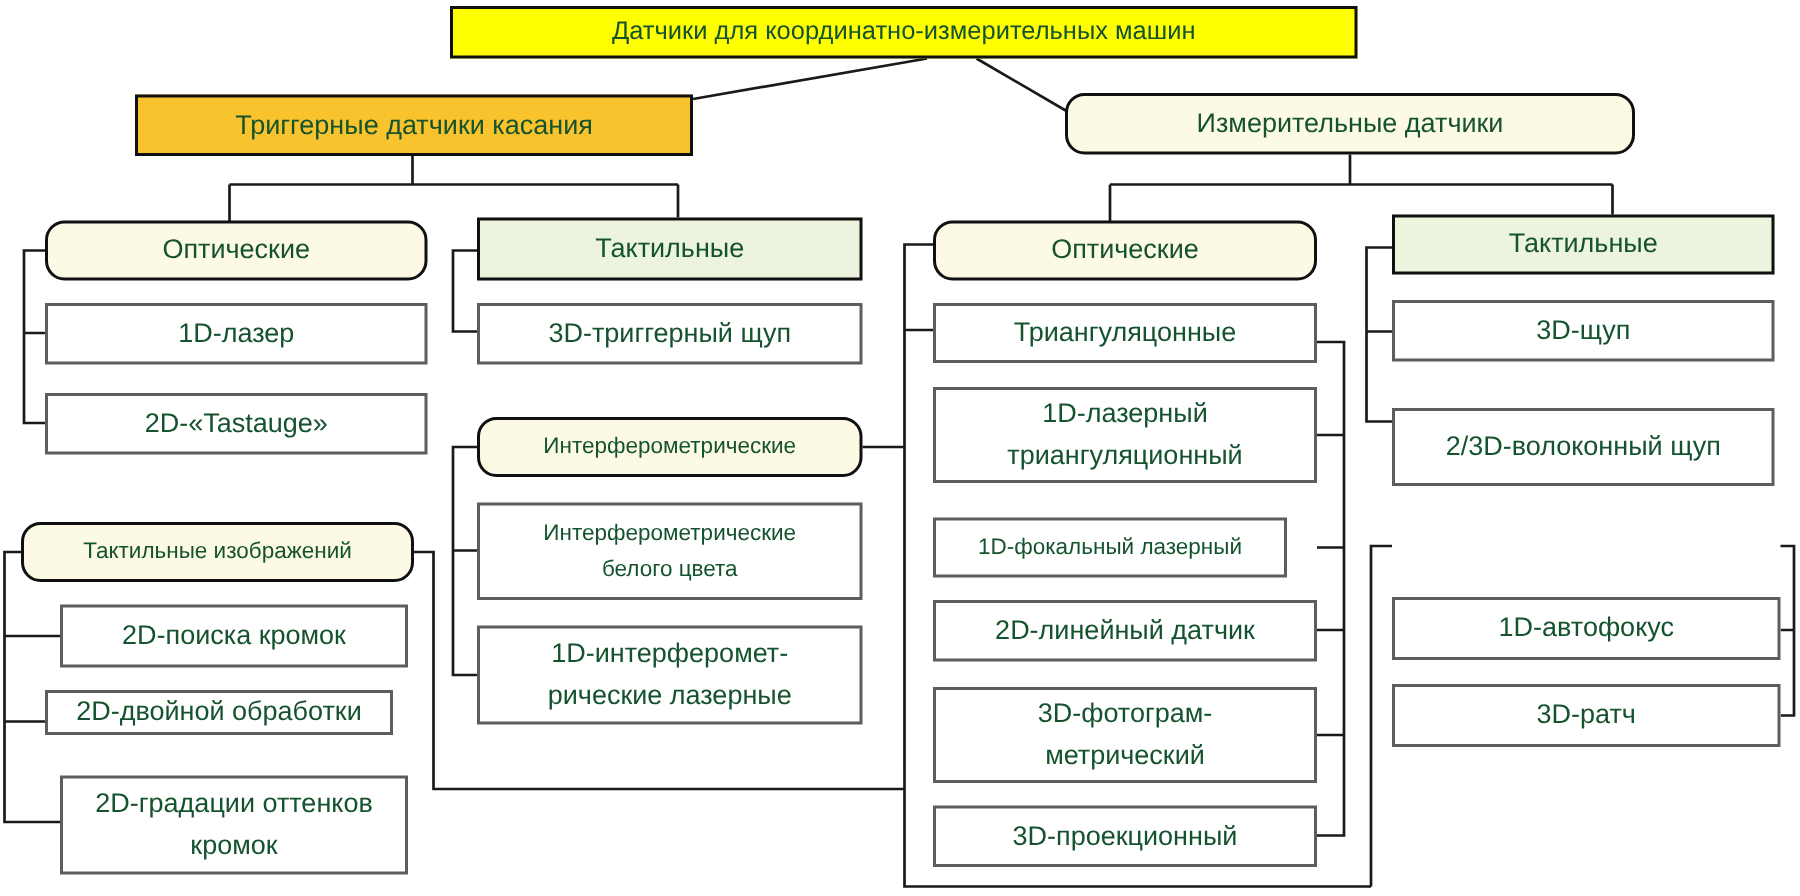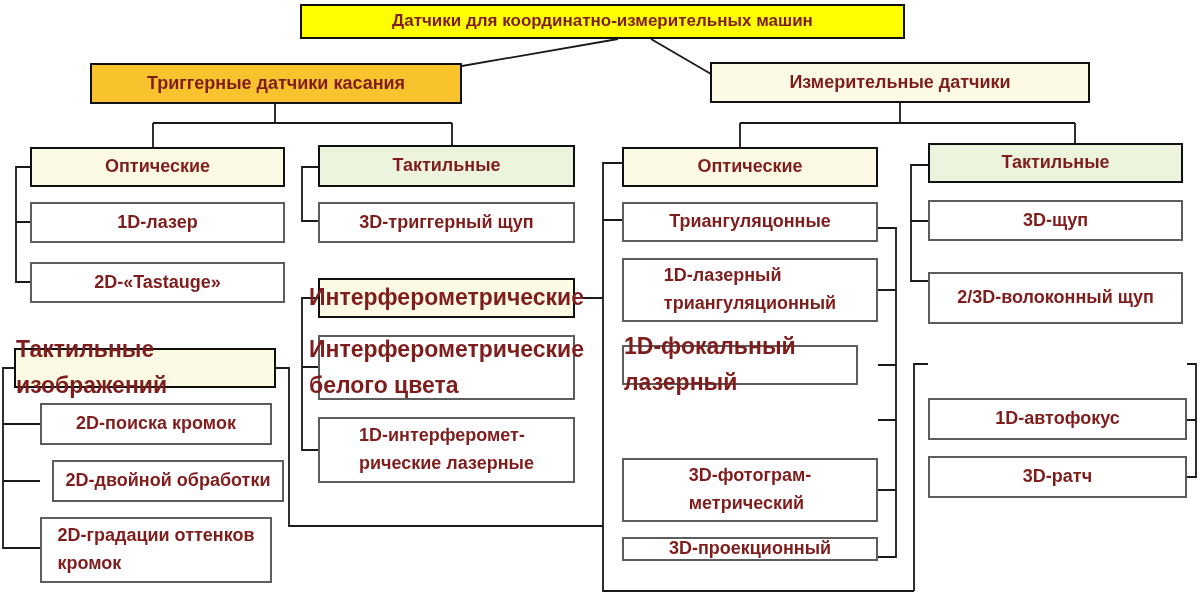--- a/index.html
+++ b/index.html
@@ -7,36 +7,37 @@
     position:relative;
     width:1200px;height:597px;
     background:#ffffff;
     font-family:"Liberation Sans","DejaVu Sans",sans-serif;
     overflow:hidden;
   }
   .lines{position:absolute;left:0;top:0;pointer-events:none;}
   .node{
     position:absolute;
     display:flex;align-items:center;justify-content:center;
-    font-weight:bold;
-    color:#7f1d1d;
+    text-align:center;
+    font-weight:normal;
+    color:#14532d;
     white-space:pre-line;
     line-height:1.55;
     box-sizing:border-box;
     background:#fff;
     border:2px solid #5d5d5d;
     font-size:18px;
   }
   .node.header{border:2px solid #101010;}
   .root{background:var(--color-root_fill,#FFFF00);font-size:17px;}
   .gold{background:var(--color-trigger_fill,#F9C32E);}
-  .cream{background:var(--color-header_fill,#FCFAE4);}
+  .cream{background:var(--color-header_fill,#FCFAE4);border-radius:13px;}
   .green{background:var(--color-tactile_fill,#ECF4DD);}
   .white{background:#ffffff;}
-  .small{font-size:23px;}
+  .small{font-size:15px;}
 </style>
 </head>
 <body>
 
 <div class="canvas">
 
   <svg class="lines" width="1200" height="597" viewBox="0 0 1200 597">
     <g fill="none" stroke="#1a1a1a" stroke-width="1.8">
 
       <path d="M618,39 L462,66 M651,39 L711,74"></path>
@@ -80,32 +81,33 @@
   <div class="node white" style="left:318px;top:202px;width:257px;height:41px">3D-триггерный щуп</div>
 
   <div class="node header cream small" style="left:318px;top:278px;width:257px;height:40px">Интерферометрические</div>
   <div class="node white small" style="left:318px;top:335px;width:257px;height:65px">Интерферометрические
 белого цвета</div>
   <div class="node white" style="left:318px;top:417px;width:257px;height:66px">1D-интерферомет-
 рические лазерные</div>
 
   <div class="node header cream small" style="left:14px;top:348px;width:262px;height:40px">Тактильные изображений</div>
   <div class="node white" style="left:40px;top:403px;width:232px;height:42px">2D-поиска кромок</div>
-  <div class="node white" style="left:52px;top:460px;width:232px;height:42px">2D-двойной обработки</div>
+  <div class="node white" style="left:30px;top:460px;width:232px;height:30px">2D-двойной обработки</div>
   <div class="node white" style="left:40px;top:517px;width:232px;height:66px">2D-градации оттенков
 кромок</div>
 
   <div class="node header cream" style="left:622px;top:147px;width:256px;height:40px">Оптические</div>
   <div class="node white" style="left:622px;top:202px;width:256px;height:40px">Триангуляцонные</div>
   <div class="node white" style="left:622px;top:258px;width:256px;height:64px">1D-лазерный
 триангуляционный</div>
   <div class="node white small" style="left:622px;top:345px;width:236px;height:40px">1D-фокальный лазерный</div>
+  <div class="node white" style="left:622px;top:400px;width:256px;height:41px">2D-линейный датчик</div>
   <div class="node white" style="left:622px;top:458px;width:256px;height:64px">3D-фотограм-
 метрический</div>
-  <div class="node white" style="left:622px;top:537px;width:256px;height:24px">3D-проекционный</div>
+  <div class="node white" style="left:622px;top:537px;width:256px;height:41px">3D-проекционный</div>
 
   <div class="node header green" style="left:928px;top:143px;width:255px;height:40px">Тактильные</div>
   <div class="node white" style="left:928px;top:200px;width:255px;height:41px">3D-щуп</div>
   <div class="node white" style="left:928px;top:272px;width:255px;height:52px">2/3D-волоконный щуп</div>
 
   <div class="node white" style="left:928px;top:398px;width:259px;height:42px">1D-автофокус</div>
   <div class="node white" style="left:928px;top:456px;width:259px;height:42px">3D-ратч</div>
 
 </div>
 

